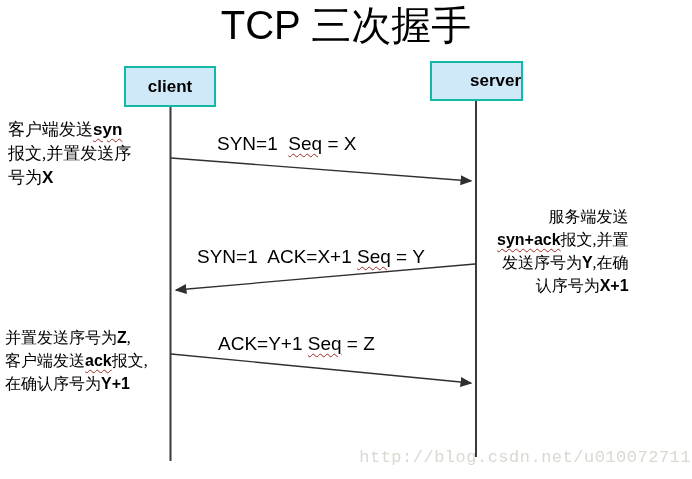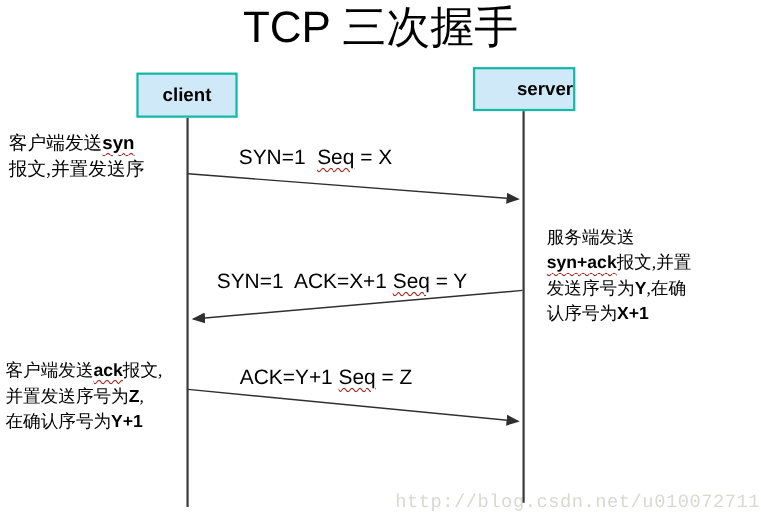--- a/index.html
+++ b/index.html
@@ -44,21 +44,21 @@
   #server-box { left: 430px; top: 61px;  width: 93px; height: 40px; padding-left: 38px; }
   .note {
     position: absolute;
     font-family: "Liberation Serif", serif;
     font-size: 16px;
     line-height: 23px;
     z-index: 3;
     white-space: nowrap;
   }
   #note-client-syn  { left: 8px;   top: 118px; line-height: 24px; font-size: 17px; }
-  #note-server-synack { left: 497px; top: 205px; }
+  #note-server-synack { left: 497px; top: 205px; text-align: right; }
   #note-client-ack  { left: 5px;   top: 326px; }
   .msg-label {
     position: absolute;
     font-size: 19px;
     line-height: 22px;
     white-space: pre;
     z-index: 3;
   }
   #label-syn    { left: 217px; top: 133px; }
   #label-synack { left: 197px; top: 246px; }
@@ -104,32 +104,33 @@
     <span>client</span>
   </div>
 
   <div class="actor-box" id="server-box">
     <span>server</span>
   </div>
 
   <div class="note" id="note-client-syn">
       <div><span>客户端发送</span><span class="seg-b seg-w">syn</span></div>
       <div><span>报文,并置发送序</span></div>
+      <div><span>号为</span><span class="seg-b">X</span></div>
     </div>
 
   <div class="note" id="note-server-synack">
       <div><span>服务端发送</span></div>
       <div><span class="seg-b seg-w">syn+ack</span><span>报文,并置</span></div>
       <div><span>发送序号为</span><span class="seg-b">Y</span><span>,在确</span></div>
       <div><span>认序号为</span><span class="seg-b">X+1</span></div>
     </div>
 
   <div class="note" id="note-client-ack">
+      <div><span>并置发送序号为</span><span class="seg-b">Z</span><span>,</span></div>
       <div><span>客户端发送</span><span class="seg-b seg-w">ack</span><span>报文,</span></div>
-      <div><span>并置发送序号为</span><span class="seg-b">Z</span><span>,</span></div>
       <div><span>在确认序号为</span><span class="seg-b">Y+1</span></div>
     </div>
 
   <div class="msg-label" id="label-syn"><div><span>SYN=1  </span><span class="seg-w">Seq</span><span> = X</span></div></div>
 
   <div class="msg-label" id="label-synack"><div><span>SYN=1  ACK=X+1 </span><span class="seg-w">Seq</span><span> = Y</span></div></div>
 
   <div class="msg-label" id="label-ack"><div><span>ACK=Y+1 </span><span class="seg-w">Seq</span><span> = Z</span></div></div>
 
   <div id="watermark">http://blog.csdn.net/u010072711</div>

